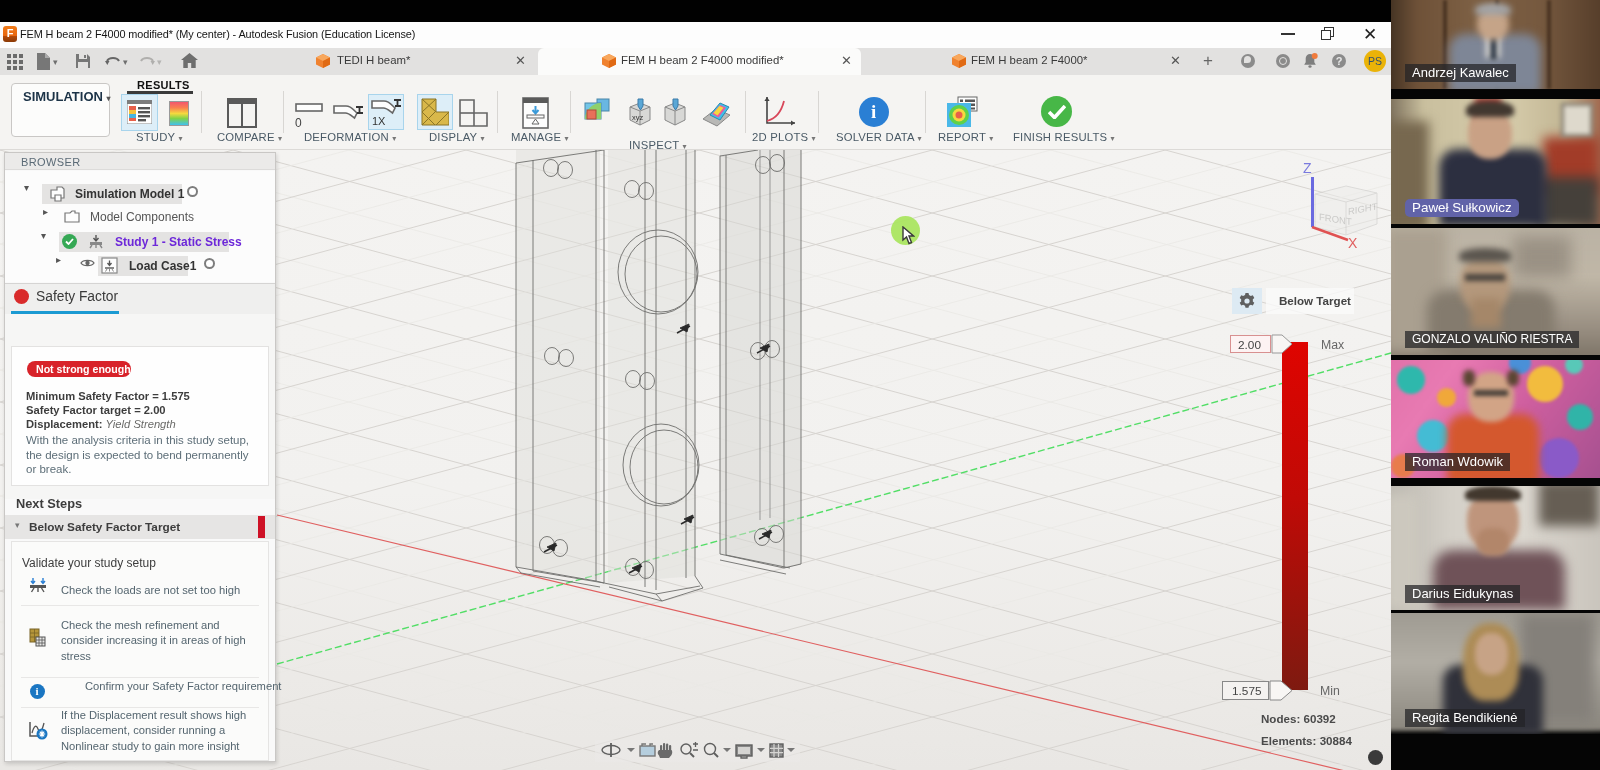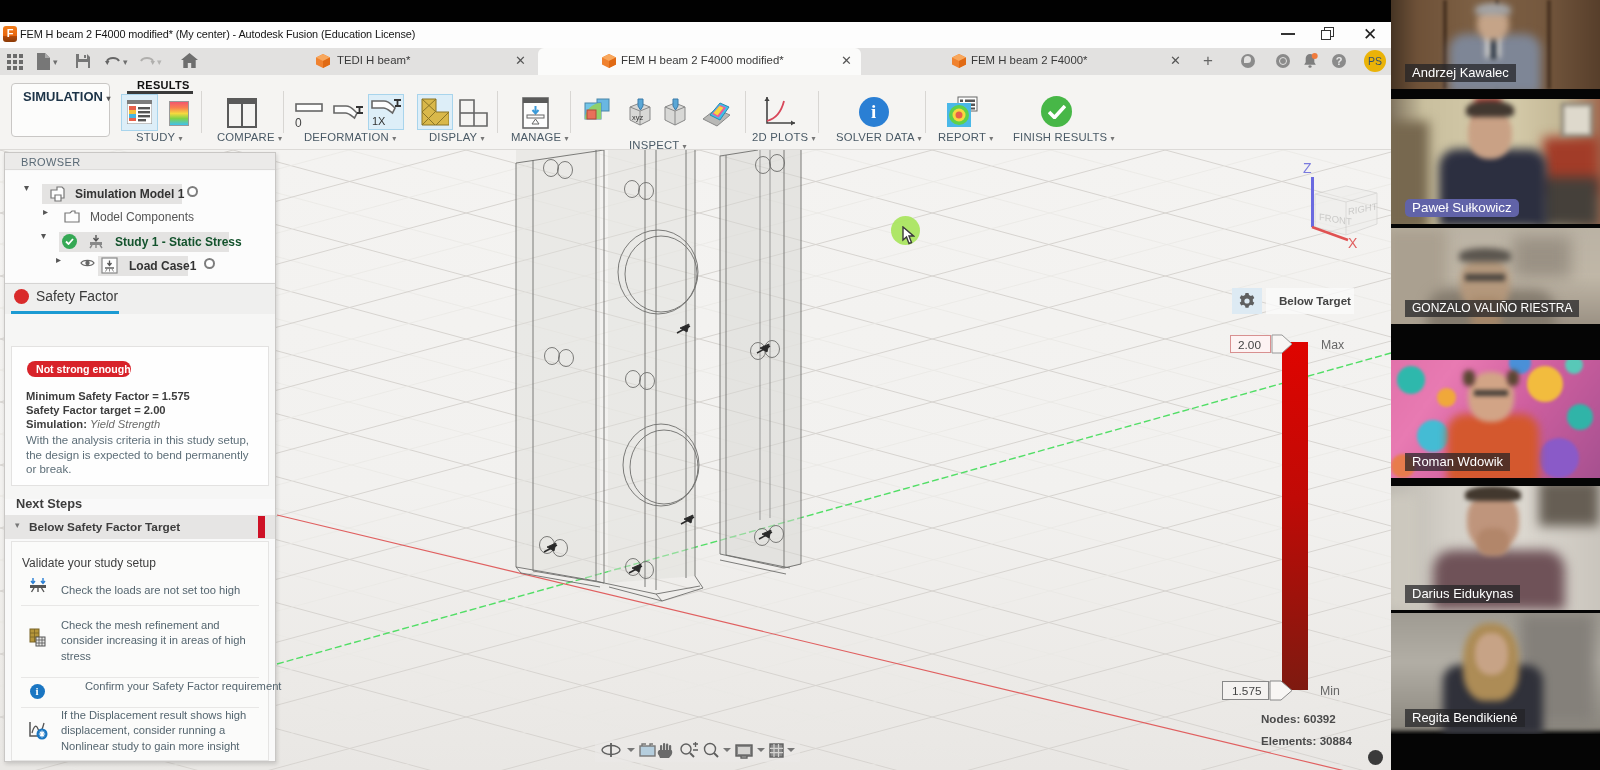--- a/index.html
+++ b/index.html
@@ -527,21 +527,21 @@
     <div class="abs" style="left:54px; top:79px; width:170px; height:20px; background:#e4e3e2;"></div>
     <div class="abs" style="left:57px; top:81px; width:15px; height:15px; border-radius:50%; background:#35a854;"></div>
     <svg class="abs" style="left:60px; top:85px;" width="9" height="7" viewBox="0 0 9 7">
         <path d="M1 3.5 l2.5 2.5 L8 1" stroke="#fff" stroke-width="1.8" fill="none"></path>
       </svg>
     <svg class="abs" style="left:83px; top:81px;" width="16" height="15" viewBox="0 0 16 15">
       <path d="M8 1 v5 M5.5 4 l2.5 3 2.5 -3" stroke="#555" stroke-width="1.4" fill="none"></path>
       <rect x="2" y="8" width="12" height="3" fill="#888"></rect>
       <path d="M4 11 l-2 3 m6 -3 v3 m4 -3 l2 3" stroke="#888" stroke-width="1.4"></path>
     </svg>
-    <div class="abs" style="left:110px; top:82px; font-size:12px; font-weight:bold; color:#14532d;">Study 1 - Static Stress</div>
+    <div class="abs" style="left:110px; top:82px; font-size:12px; font-weight:bold; color:#6d28d9;">Study 1 - Static Stress</div>
     <div class="abs" style="left:51px; top:101px; font-size:10px; color:#555;">▸</div>
     <svg class="abs" style="left:75px; top:105px;" width="15" height="10" viewBox="0 0 15 10">
       <path d="M1 5 C3 1.5 12 1.5 14 5 C12 8.5 3 8.5 1 5 z" fill="none" stroke="#666" stroke-width="1.3"></path>
       <circle cx="7.5" cy="5" r="2.2" fill="#666"></circle>
     </svg>
     <div class="abs" style="left:93px; top:103px; width:90px; height:20px; background:#e4e3e2;"></div>
     <svg class="abs" style="left:96px; top:104px;" width="17" height="17" viewBox="0 0 17 17">
       <rect x="1" y="1" width="15" height="15" fill="#fdfdfd" stroke="#888" stroke-width="1.2"></rect>
       <path d="M8.5 3.5 v5 M6.5 6 l2 2.5 2 -2.5" stroke="#555" stroke-width="1.3" fill="none"></path>
       <rect x="4" y="10" width="9" height="2" fill="#888"></rect>
@@ -555,21 +555,21 @@
     <div class="abs" style="left:31px; top:136px; font-size:13.8px; color:#3a3a3a;">Safety Factor</div>
     <div class="abs" style="left:6px; top:158px; width:108px; height:3px; background:#1b9ad2;"></div>
 
     <div class="abs" style="left:0; top:161px; width:270px; height:185px; background:#f6f6f5;"></div>
     <div class="abs" style="left:11px; top:170px; font-size:12.8px; font-weight:bold; color:#3d3d3d;margin-top:28px;">Result Summary</div>
     <div class="abs" style="left:6px; top:193px; width:258px; height:140px; background:#fefefe; border:1px solid #e3e2e1;"></div>
     <div class="abs" style="left:22px; top:208px; width:104px; height:16px; background:#d8232a; border-radius:8px;"></div>
     <div class="abs" style="left:31px; top:210px; font-size:10.6px; font-weight:bold; color:#fff;">Not strong enough</div>
     <div class="abs" style="left:21px; top:237px; font-size:11.2px; font-weight:bold; color:#3d3d3d;">Minimum Safety Factor = 1.575</div>
     <div class="abs" style="left:21px; top:251px; font-size:11.2px; font-weight:bold; color:#3d3d3d;">Safety Factor target = 2.00</div>
-    <div class="abs" style="left:21px; top:265px; font-size:11.2px; color:#3d3d3d;"><b>Simulation:</b> <i style="color:#6a6a68;">Yield Strength</i></div>
+    <div class="abs" style="left:21px; top:265px; font-size:11.2px; color:#3d3d3d;"><b>Displacement:</b> <i style="color:#6a6a68;">Yield Strength</i></div>
     <div class="abs" style="left:21px; top:280px; width:232px; font-size:11.5px; line-height:14.6px; color:#5d6e78;">With the analysis criteria in this study setup, the design is expected to bend permanently or break.</div>
 
     <div class="abs" style="left:11px; top:343px; font-size:12.8px; font-weight:bold; color:#3d3d3d;">Next Steps</div>
     <div class="abs" style="left:0; top:362px; width:270px; height:24px; background:#e6e5e4;"></div>
     <div class="abs" style="left:10px; top:367px; font-size:9px; color:#777;">▾</div>
     <div class="abs" style="left:24px; top:367px; font-size:11.8px; font-weight:bold; color:#3d3d3d;">Below Safety Factor Target</div>
     <div class="abs" style="left:253px; top:363px; width:7px; height:22px; background:#ce1126;"></div>
 
     <div class="abs" style="left:6px; top:388px; width:258px; height:220px; background:#fbfbfa; border:1px solid #e5e4e3;"></div>
     <div class="abs" style="left:17px; top:403px; font-size:12px; font-weight:normal; color:#3d3d3d;">Validate your study setup</div>
@@ -622,21 +622,21 @@
       <div class="abs" style="left:152px; top:38px; width:56px; height:58px; background:#a23c28; filter:blur(6px);"></div>
       <div class="abs" style="left:148px; top:78px; width:60px; height:50px; background:#45403a; filter:blur(6px);"></div>
       <div class="abs" style="left:84px; top:-2px; width:26px; height:30px; background:#a84038; filter:blur(3px);"></div>
       <div class="abs" style="left:170px; top:4px; width:32px; height:34px; background:#ded9cc; border:3px solid #8a8478; filter:blur(2px);"></div>
       <div class="abs" style="left:48px; top:50px; width:108px; height:78px; background:#2c2f40; border-radius:18px 18px 0 0; filter:blur(5px);"></div>
       <div class="abs" style="left:77px; top:10px; width:44px; height:50px; background:#c9a185; border-radius:45%; filter:blur(2.5px);"></div>
       <div class="abs" style="left:75px; top:2px; width:48px; height:16px; background:#423830; border-radius:50% 50% 20% 20%; filter:blur(2.5px);"></div>
       <div class="vlabel" style="background:#6163a8; border-radius:5px; font-size:13.4px;">Paweł Sułkowicz</div>
     </div>
 
-    <div class="vid" style="top:228px; height:96px;">
+    <div class="vid" style="top:228px; height:127px;">
       <div class="abs" style="left:-8px; top:-8px; width:225px; height:141px; background:linear-gradient(180deg,#bab2a4 0%,#c0b7a7 40%,#978d80 78%,#7a7164 100%); filter:blur(2px);"></div>
       <div class="abs" style="left:-8px; top:0; width:64px; height:125px; background:#aaa090; filter:blur(7px);"></div>
       <div class="abs" style="left:122px; top:8px; width:58px; height:42px; background:#9a9184; filter:blur(8px);"></div>
       <div class="abs" style="left:36px; top:62px; width:128px; height:64px; background:#847b6e; border-radius:20px 20px 0 0; filter:blur(6px);"></div>
       <div class="abs" style="left:69px; top:28px; width:50px; height:56px; background:#b4987c; border-radius:45%; filter:blur(3.5px);"></div>
       <div class="abs" style="left:68px; top:20px; width:52px; height:14px; background:#5a554e; border-radius:50% 50% 20% 20%; filter:blur(3px);"></div>
       <div class="abs" style="left:74px; top:46px; width:40px; height:7px; background:#4a453f; filter:blur(2.5px);"></div>
       <div class="abs" style="left:80px; top:70px; width:30px; height:30px; background:#a58769; filter:blur(4px);"></div>
       <div class="vlabel" style="font-size:12px;">GONZALO VALIÑO RIESTRA</div>
     </div>

